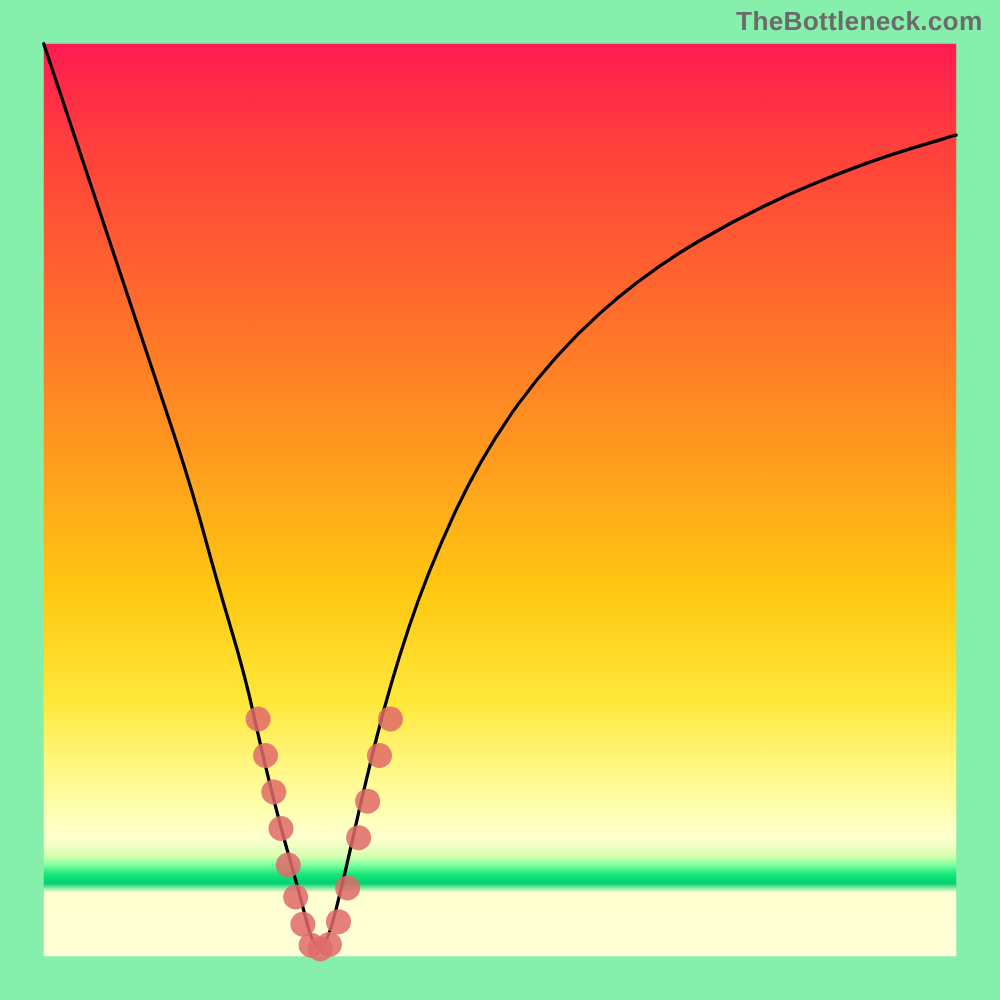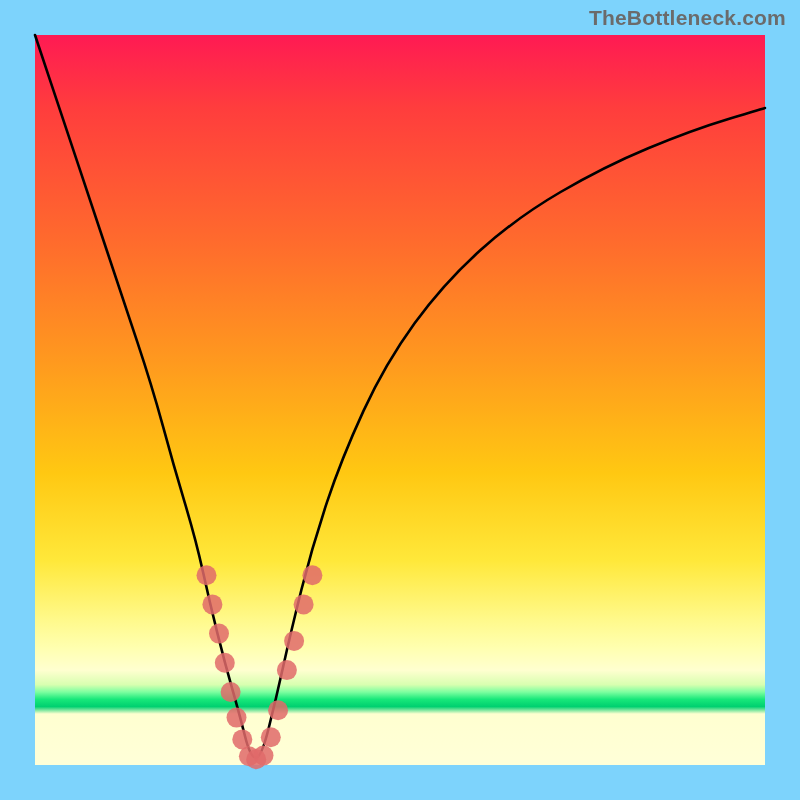--- a/index.html
+++ b/index.html
@@ -10,21 +10,21 @@
     overflow: hidden;
     background: #000;
     font-family: Arial, Helvetica, sans-serif;
   }
   .frame {
     position: absolute;
     left: 0;
     top: 0;
     width: 800px;
     height: 800px;
-    background: #7dd3fc;
+    background: #86efac;
   }
   .plot {
     position: absolute;
     left: 35px;
     top: 35px;
     width: 730px;
     height: 730px;
     
     background:
       linear-gradient(

